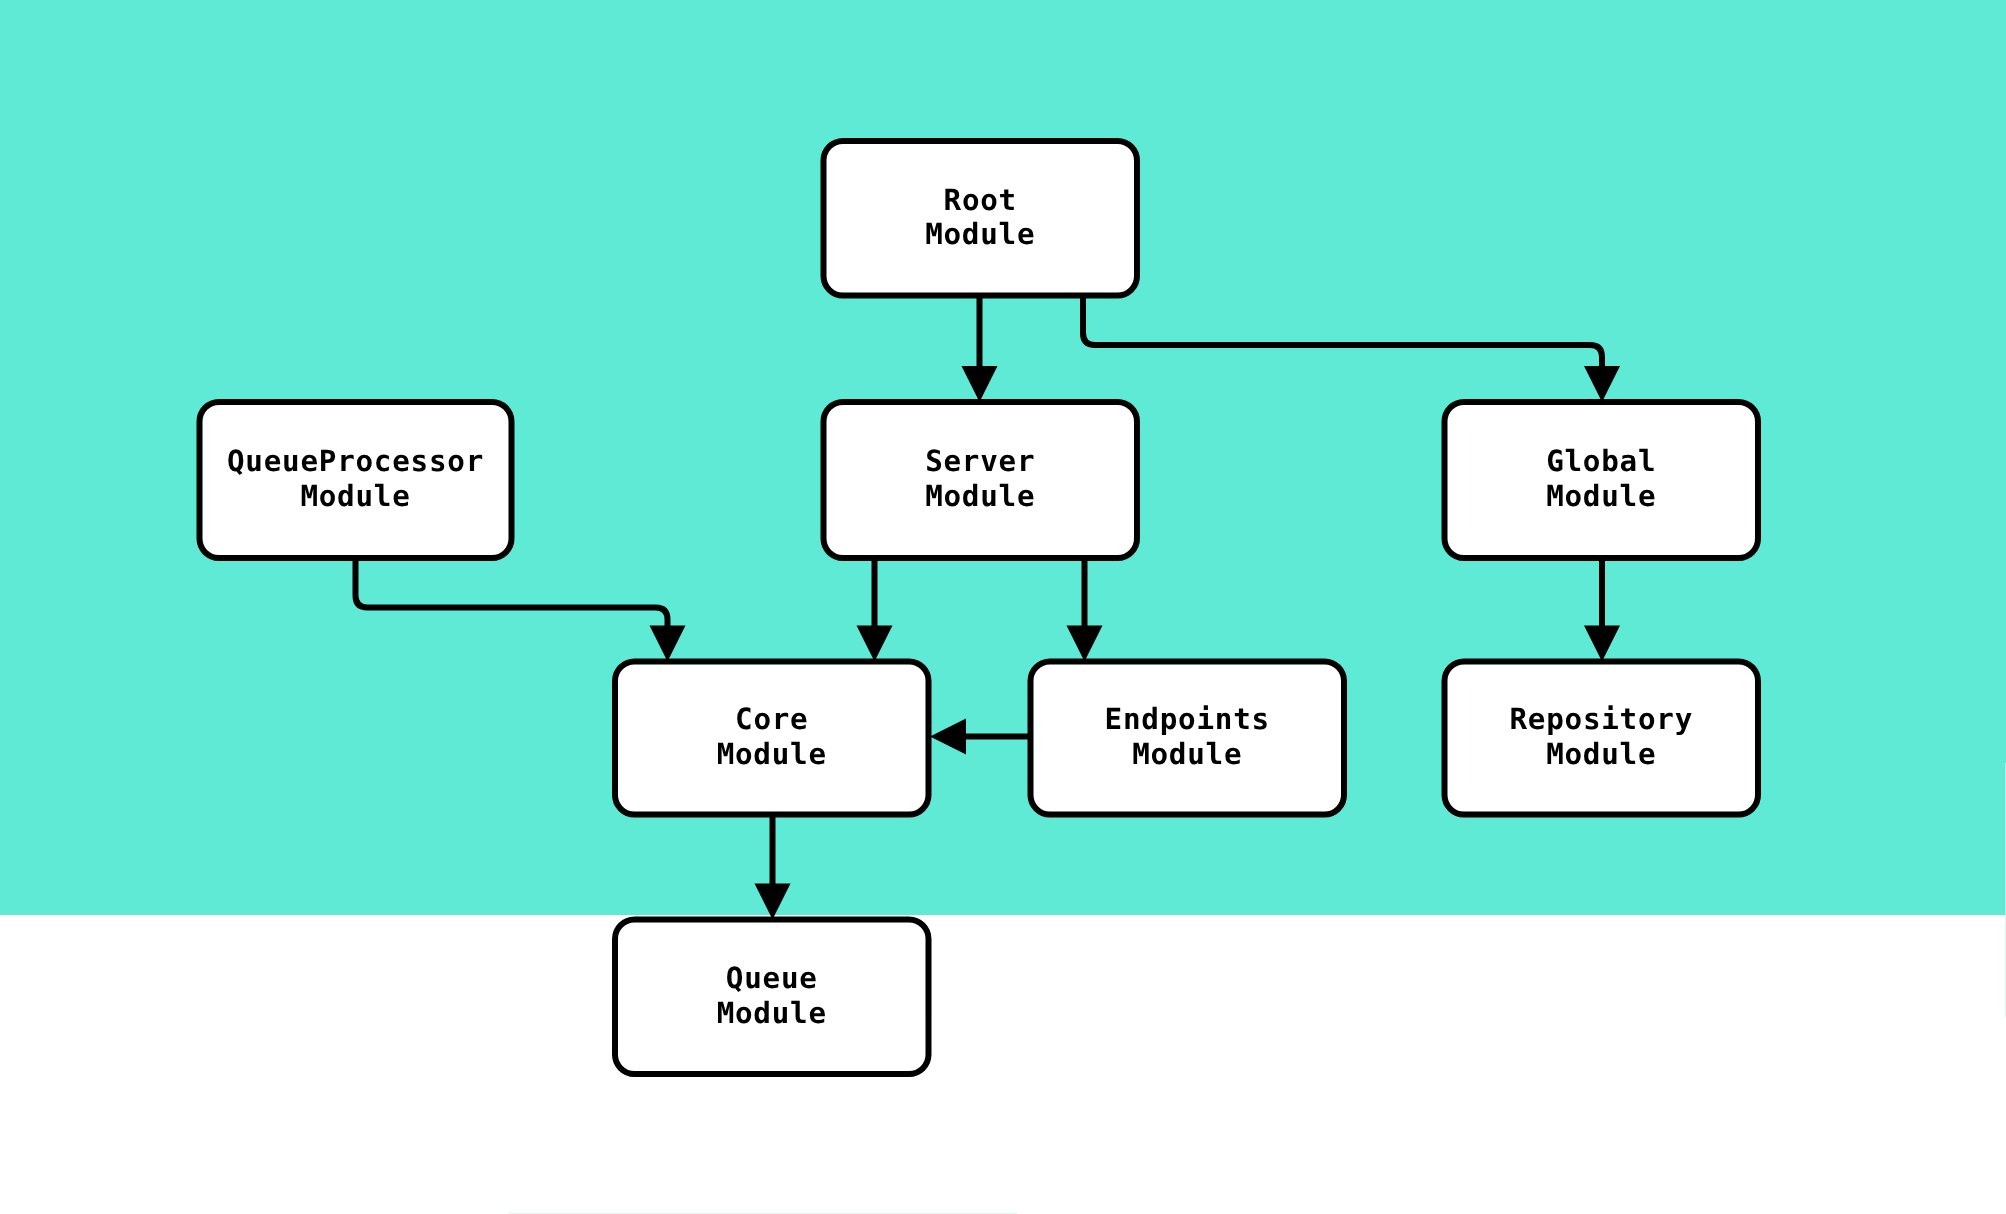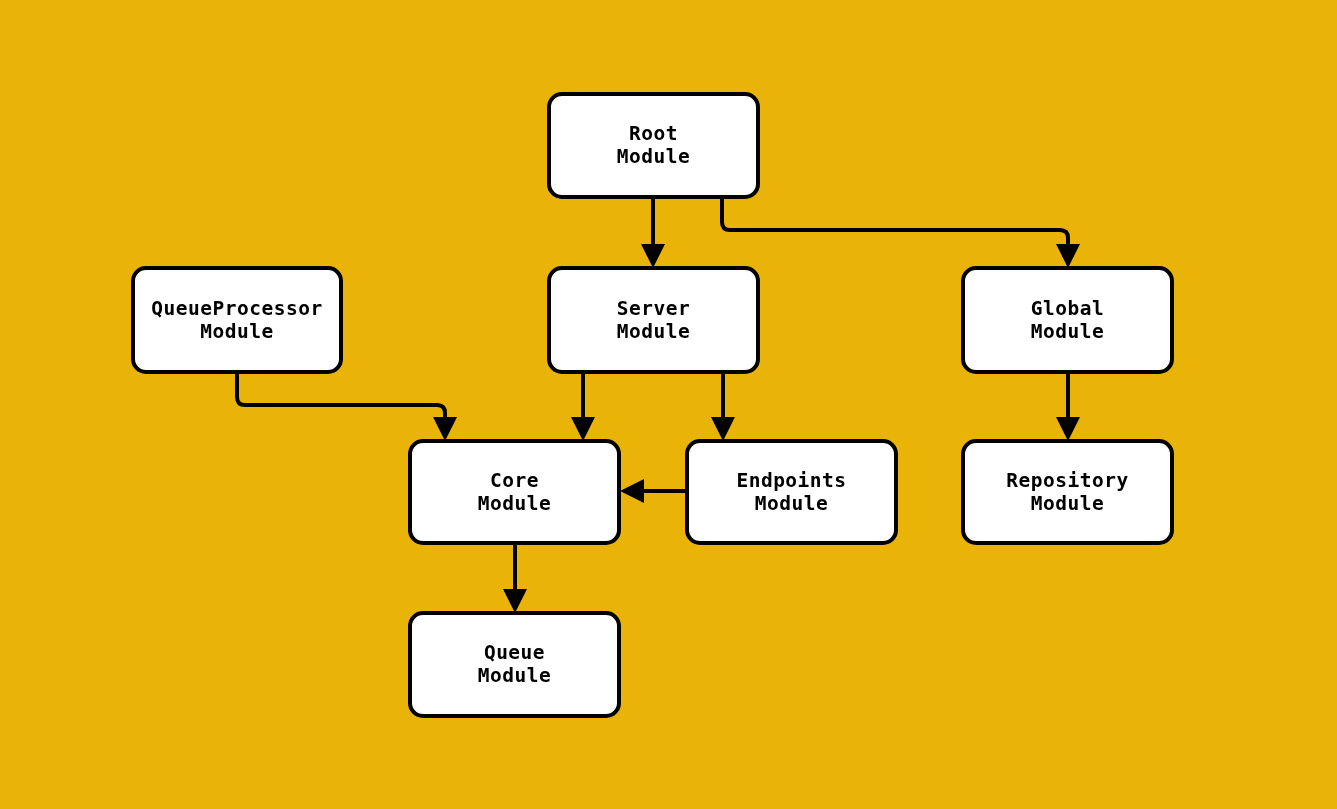--- a/index.html
+++ b/index.html
@@ -10,22 +10,22 @@
   }
   body {
     width: 1337px;
     height: 809px;
     font-family: "DejaVu Sans Mono", "Liberation Mono", monospace;
     overflow: hidden;
   }
   #diagram-root {
     position: relative;
     width: 1337px;
-    height: 809px;
-    background: #eab308;
+    height: 610px;
+    background: #5eead4;
   }
   svg#diagram-svg {
     display: block;
     width: 1337px;
     height: 809px;
   }
   .node-box {
     fill: #ffffff;
     stroke: #000000;
     stroke-width: 4;

